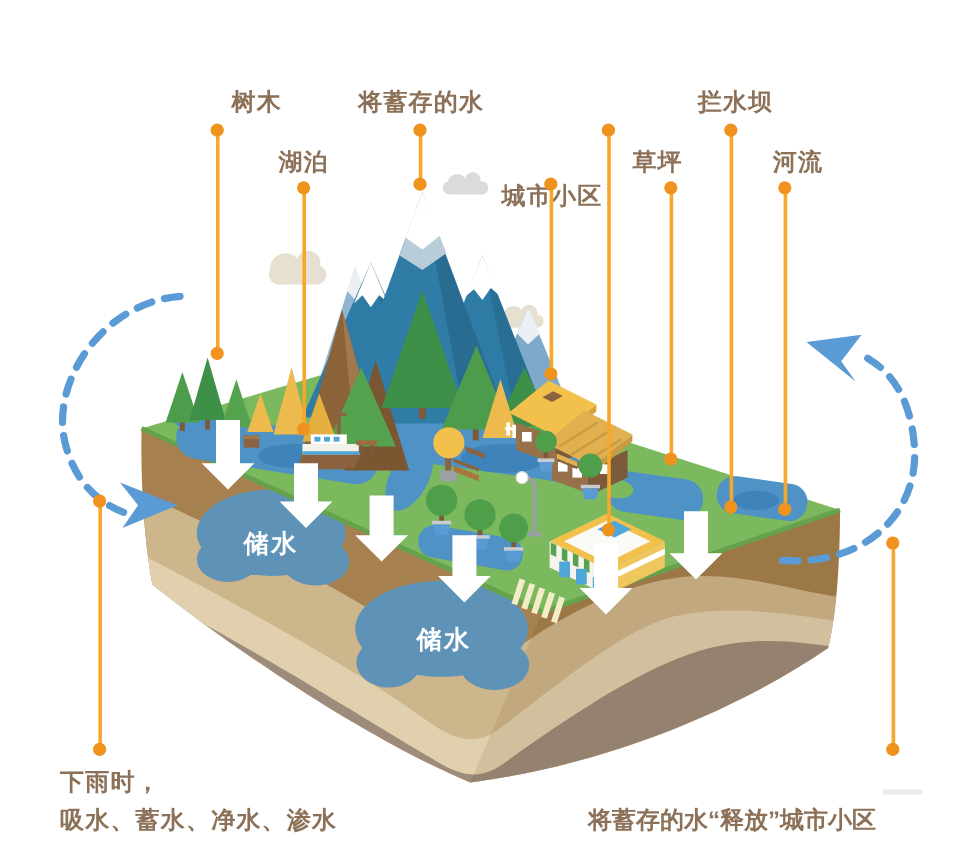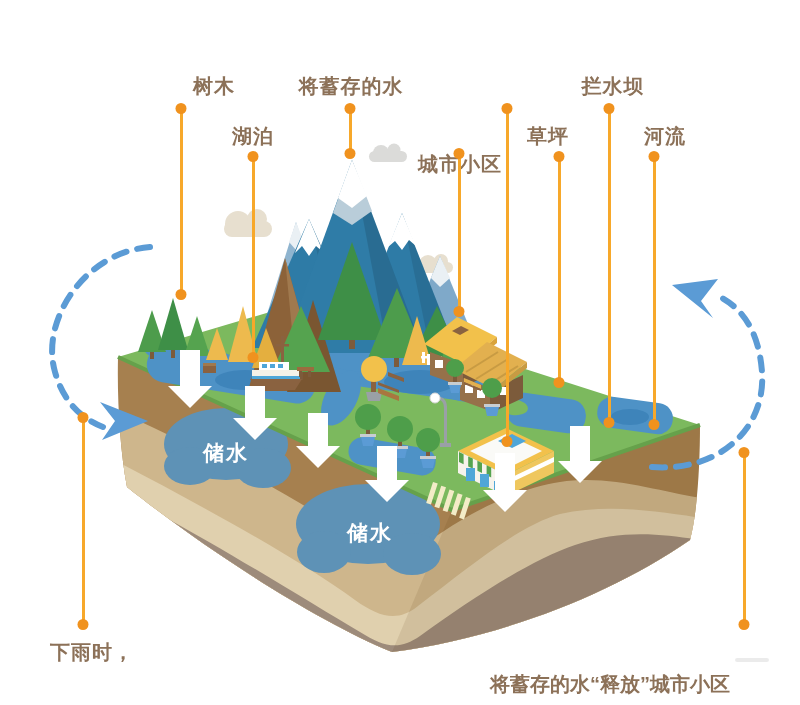--- a/index.html
+++ b/index.html
@@ -330,17 +330,18 @@
 <div class="cline" style="left:350px; top:108px; height:46px;"></div>
 <div class="cline" style="left:459px; top:153px; height:159px;"></div>
 <div class="cline" style="left:507px; top:108px; height:334px;"></div>
 <div class="cline" style="left:559px; top:156px; height:227px;"></div>
 <div class="cline" style="left:609px; top:108px; height:315px;"></div>
 <div class="cline" style="left:654px; top:156px; height:269px;"></div>
 <div class="cline" style="left:83px; top:417px; height:208px;"></div>
 <div class="cline" style="left:744px; top:452px; height:173px;"></div>
 
 <div class="caption" style="left:50px; top:640px;">下雨时，</div>
+<div class="caption" style="left:50px; top:672px;">吸水、蓄水、净水、渗水</div>
 <div class="caption" style="left:490px; top:672px; letter-spacing:0;">将蓄存的水“释放”城市小区</div>
 
 <div class="watermark"></div>
 
 </div>
 
 </body></html>

